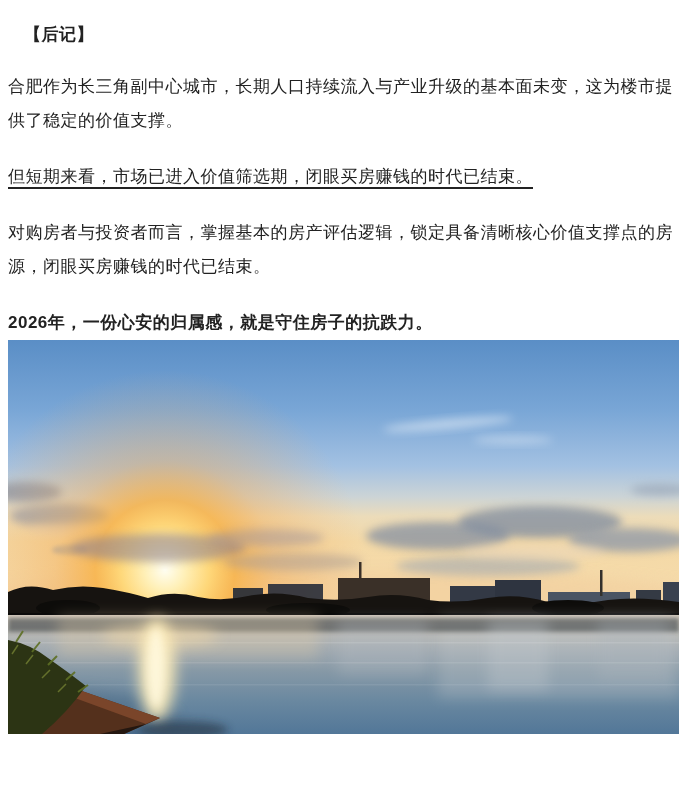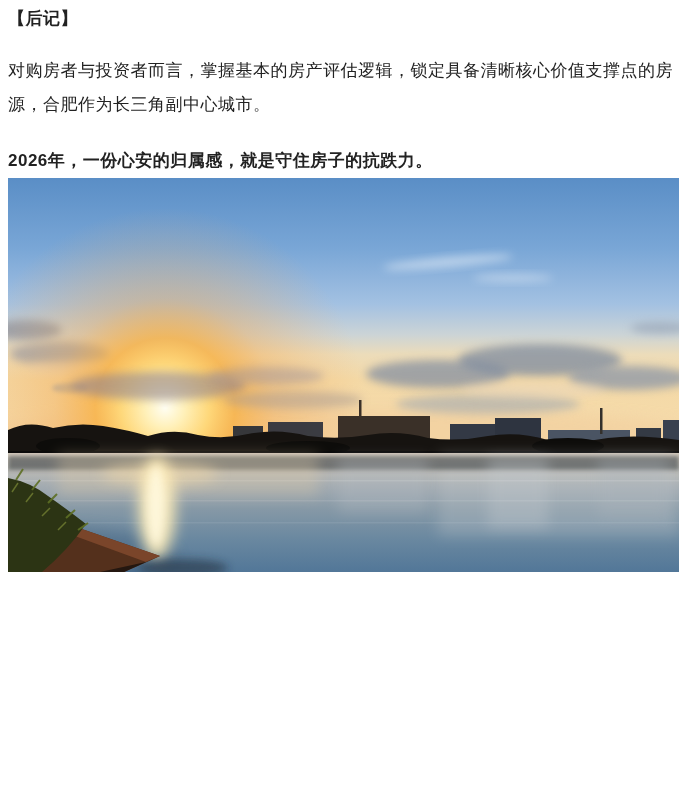--- a/index.html
+++ b/index.html
@@ -15,21 +15,21 @@
     padding: 6px 8px 0 8px;
     font-family: "Liberation Sans", "DejaVu Sans", sans-serif;
     color: #222222;
     background: #ffffff;
     overflow: hidden;
   }
   .heading {
     font-size: 17px;
     font-weight: bold;
     line-height: 26px;
-    margin: 0;
+    margin: 16px;
     letter-spacing: 0.5px;
   }
   .para {
     font-size: 17px;
     line-height: 34px;
     margin: 22px 0 0 0;
     letter-spacing: 0.5px;
   }
   .para.underline {
     text-decoration: underline;
@@ -49,23 +49,25 @@
   }
   .photo svg { display: block; }
 </style>
 </head>
 <body>
 
 <div class="page">
 
   <h2 class="heading">【后记】</h2>
 
+  <p class="para">合肥作为长三角副中心城市，长期人口持续流入与产业升级的基本面未变，这为楼市提供了稳定的价值支撑。</p>
 
+  <p class="para underline">但短期来看，市场已进入价值筛选期，闭眼买房赚钱的时代已结束。</p>
 
-  <p class="para">对购房者与投资者而言，掌握基本的房产评估逻辑，锁定具备清晰核心价值支撑点的房源，合肥作为长三角副中心城市。</p>
+  <p class="para">对购房者与投资者而言，掌握基本的房产评估逻辑，锁定具备清晰核心价值支撑点的房源，闭眼买房赚钱的时代已结束。</p>
 
 
   <p class="para bold">2026年，一份心安的归属感，就是守住房子的抗跌力。</p>
 
   <figure class="photo" role="img" aria-label="夕阳下的湖面与城市天际线照片">
     <svg viewBox="0 0 671 394" width="671" height="394" preserveAspectRatio="none" xmlns="http://www.w3.org/2000/svg">
       <defs>
         <linearGradient id="skyGrad" x1="0" y1="0" x2="0" y2="280" gradientUnits="userSpaceOnUse">
           <stop offset="0" stop-color="#5a8ec6"></stop>
           <stop offset="0.25" stop-color="#79a6d6"></stop>

